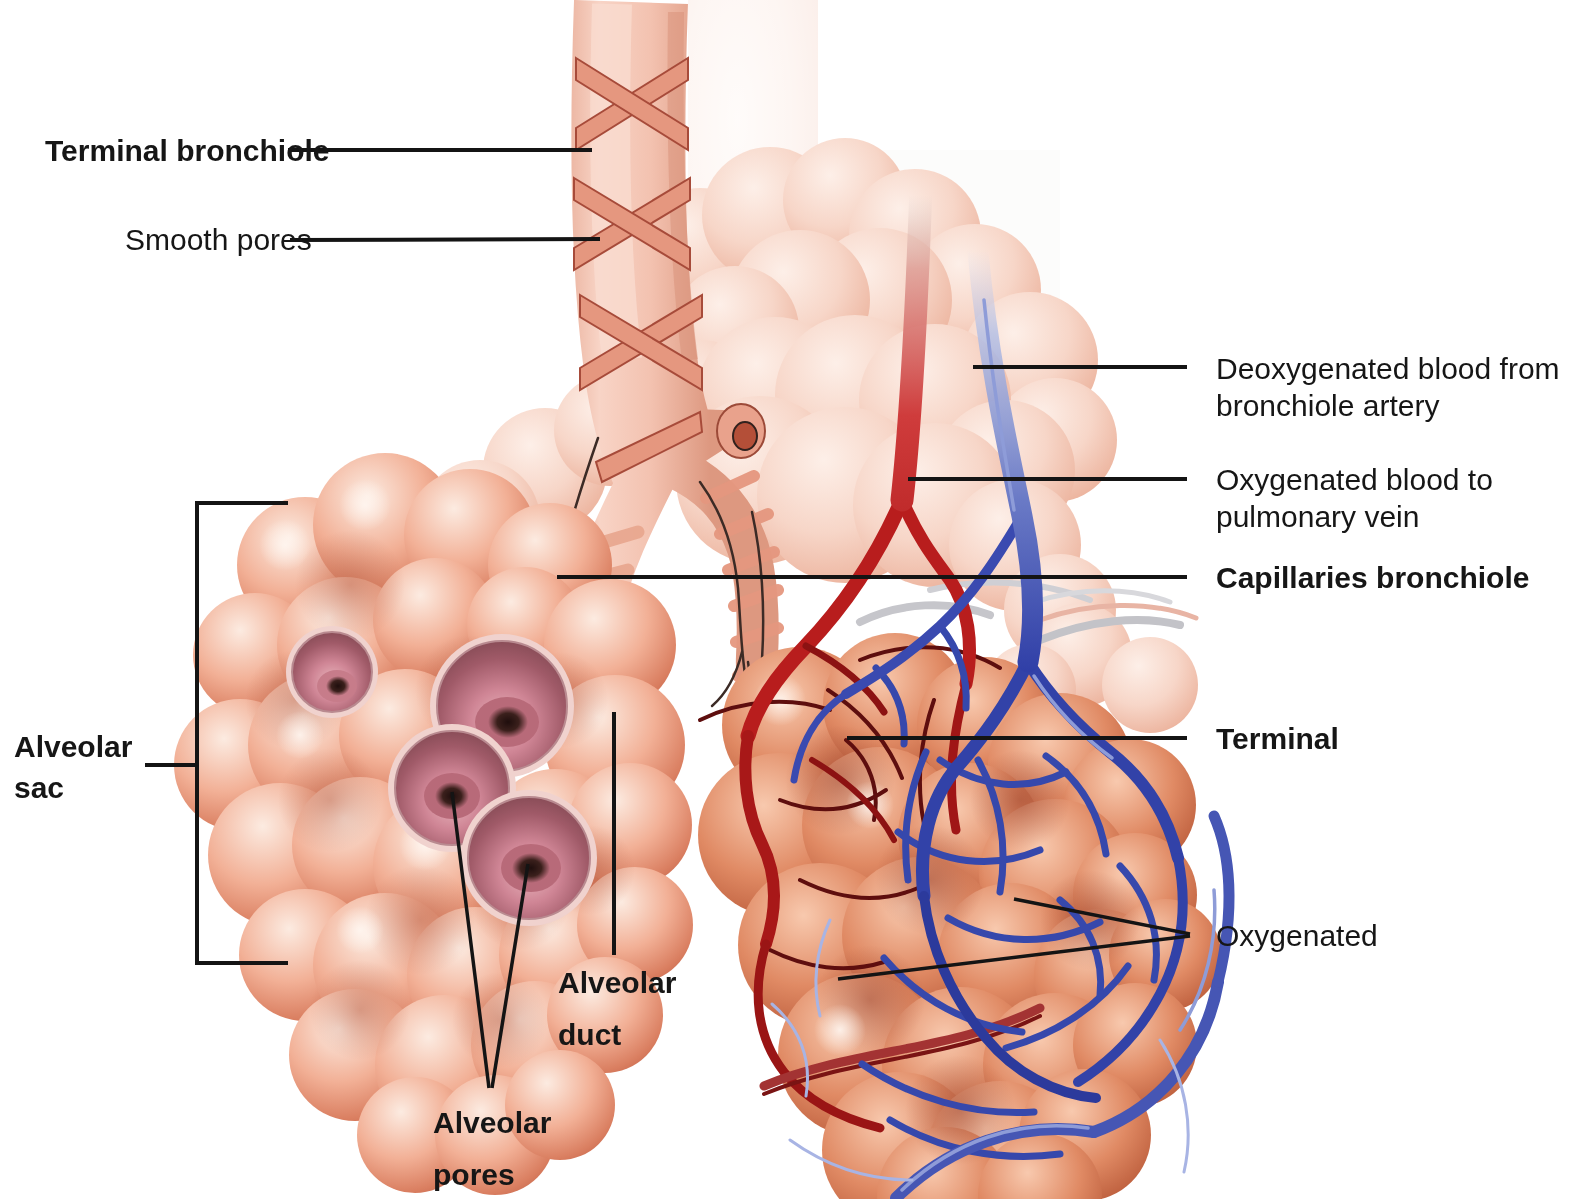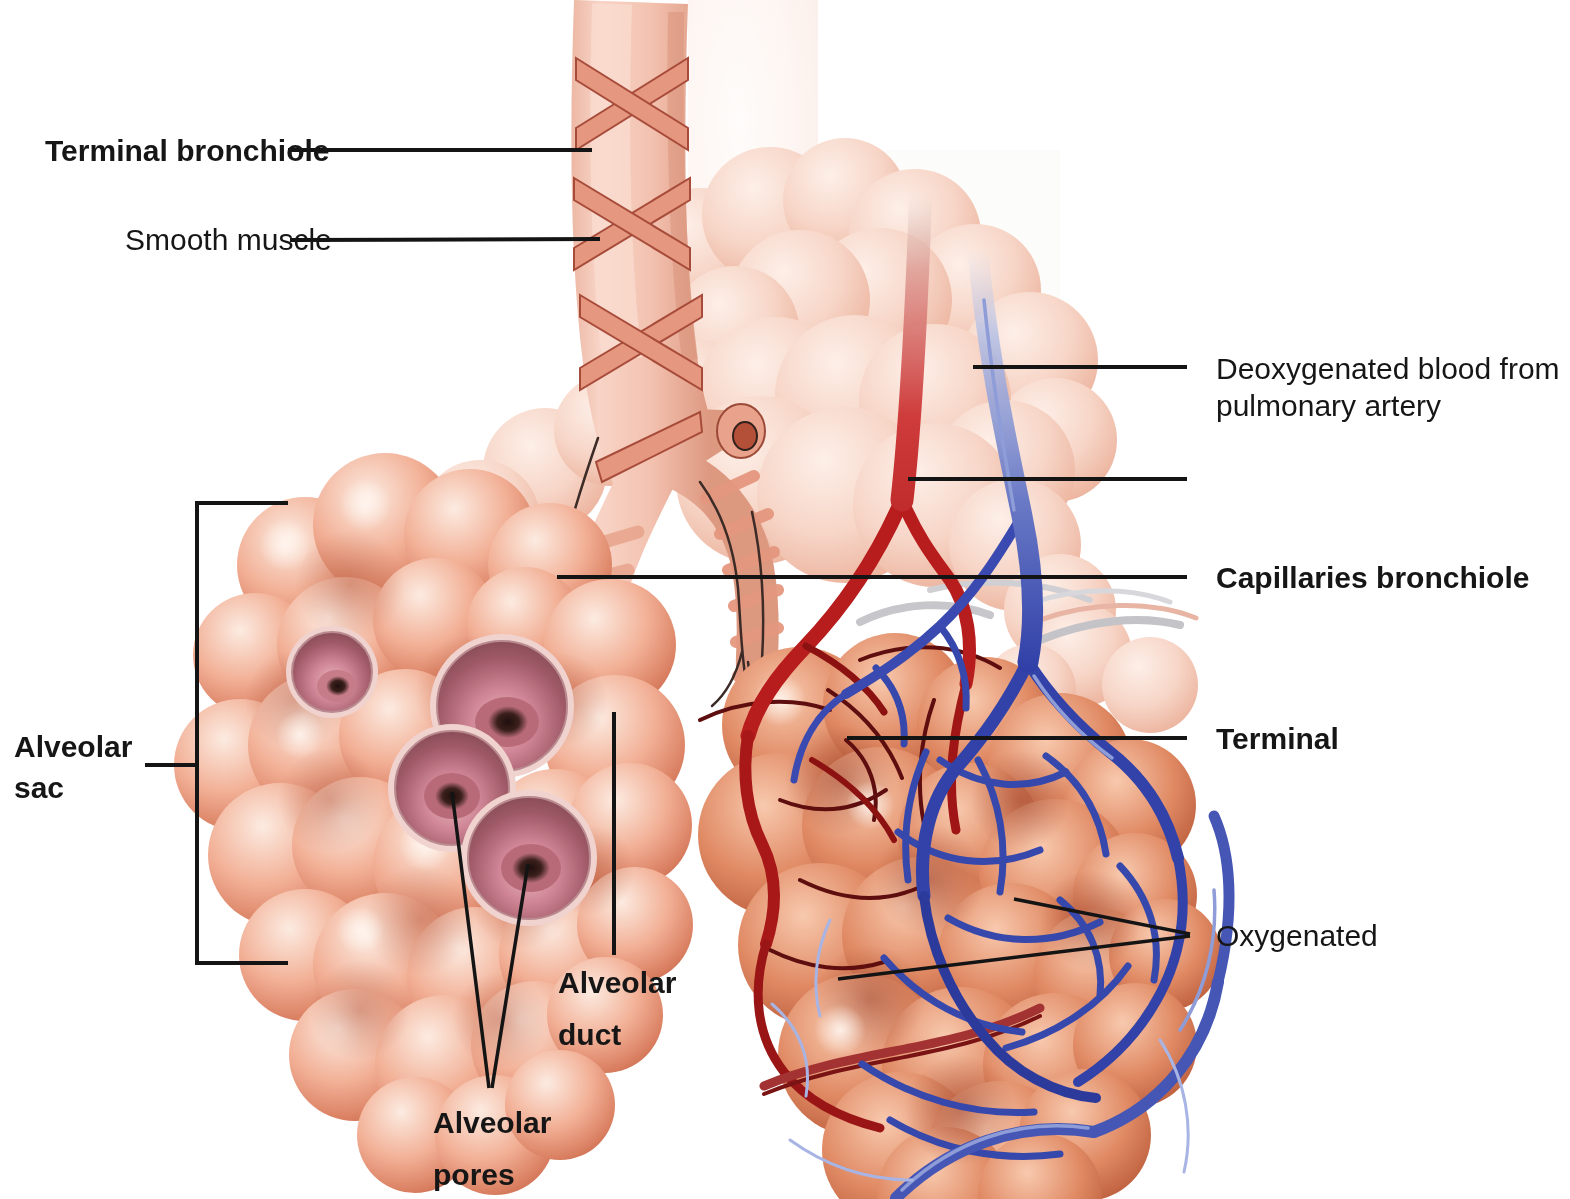--- a/index.html
+++ b/index.html
@@ -363,24 +363,25 @@
     <line x1="614" y1="712" x2="614" y2="955" stroke-width="4"></line>
     <line x1="452" y1="792" x2="489" y2="1088" stroke-width="3.5"></line>
     <line x1="528" y1="864" x2="492" y2="1088" stroke-width="3.5"></line>
     <polyline points="288,503 197,503 197,963 288,963" stroke-width="4"></polyline>
     <line x1="145" y1="765" x2="197" y2="765" stroke-width="4"></line>
   </g>
 </svg>
 
 <div class="lbl b" style="left:45px;top:132px">Terminal bronchiole</div>
 
-<div class="lbl" style="left:125px;top:221px">Smooth muscle</div>
-
-<div class="lbl wrap" style="left:1216px;top:350px;width:345px">Deoxygenated blood from pulmonary artery</div>
-
+<div class="lbl" style="left:125px;top:221px">Smooth pores</div>
+
+<div class="lbl wrap" style="left:1216px;top:350px;width:345px">Deoxygenated blood from bronchiole artery</div>
+
+<div class="lbl wrap" style="left:1216px;top:461px;width:280px">Oxygenated blood to pulmonary vein</div>
 
 <div class="lbl b" style="left:1216px;top:559px">Capillaries bronchiole</div>
 
 <div class="lbl b" style="left:1216px;top:720px">Terminal</div>
 
 <div class="lbl" style="left:1216px;top:917px">Oxygenated</div>
 
 <div class="lbl b wrap lh41" style="left:14px;top:726px;width:150px">Alveolar sac</div>
 
 <div class="lbl b wrap lh38" style="left:558px;top:957px;width:150px">Alveolar duct</div>

